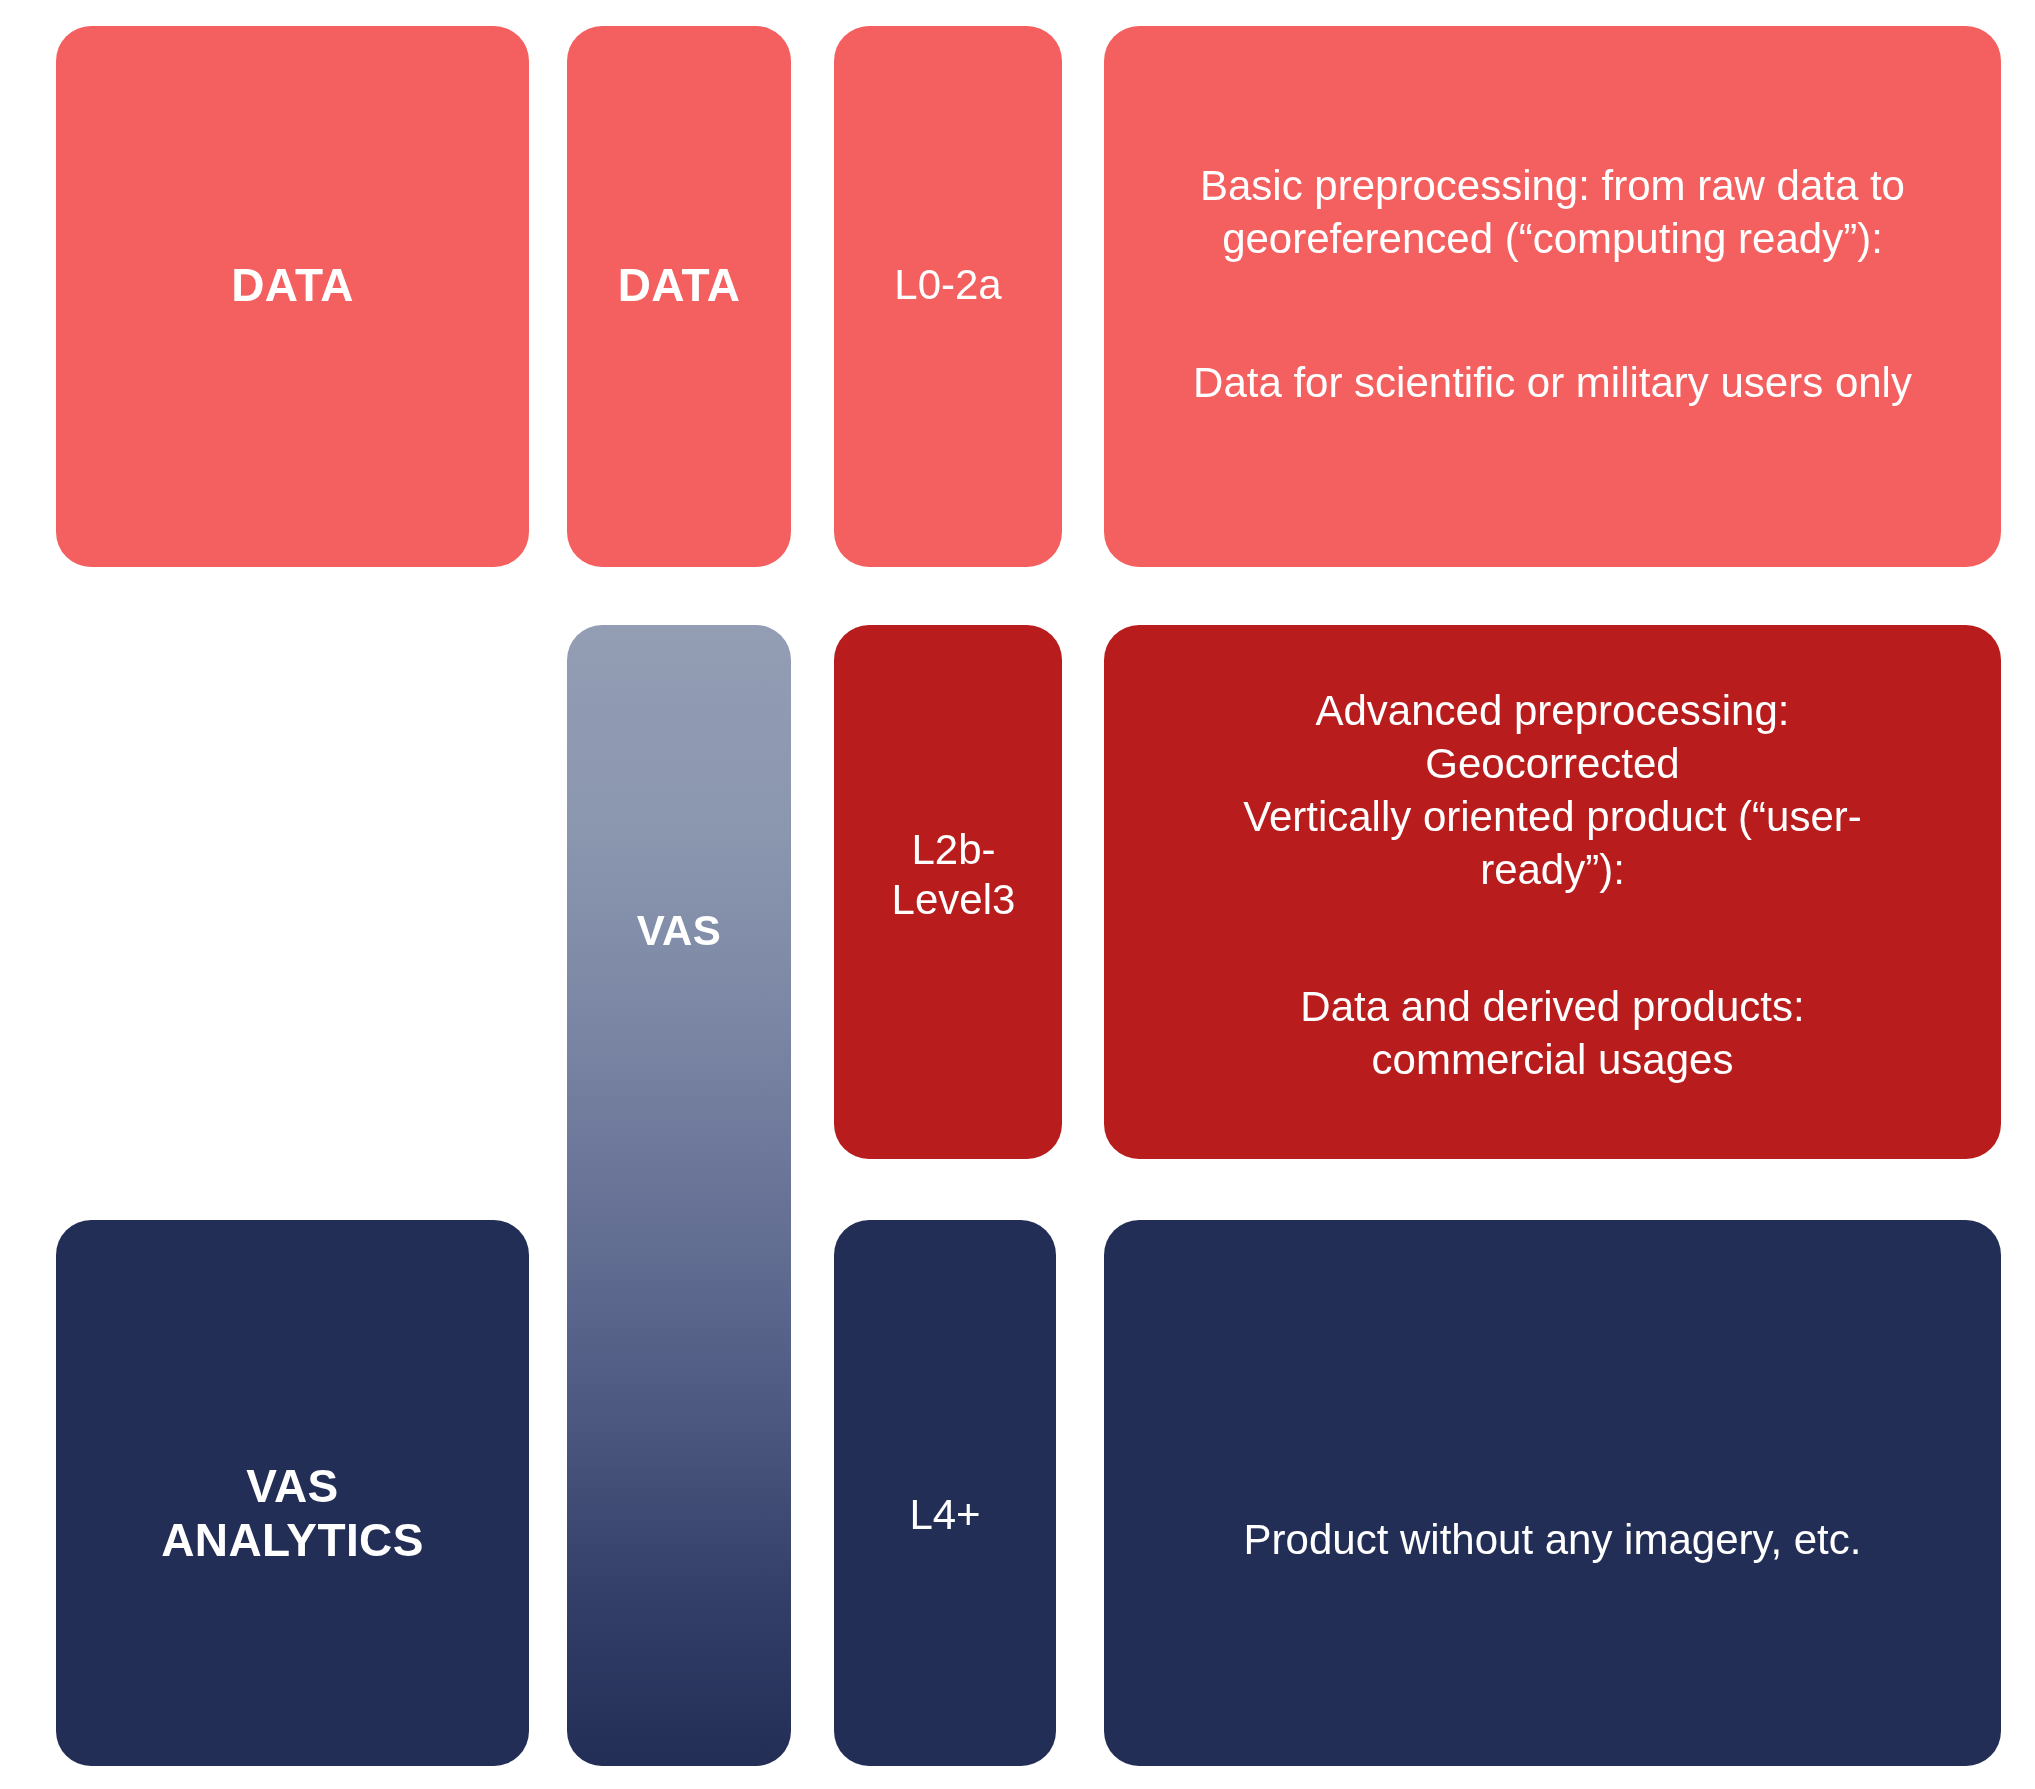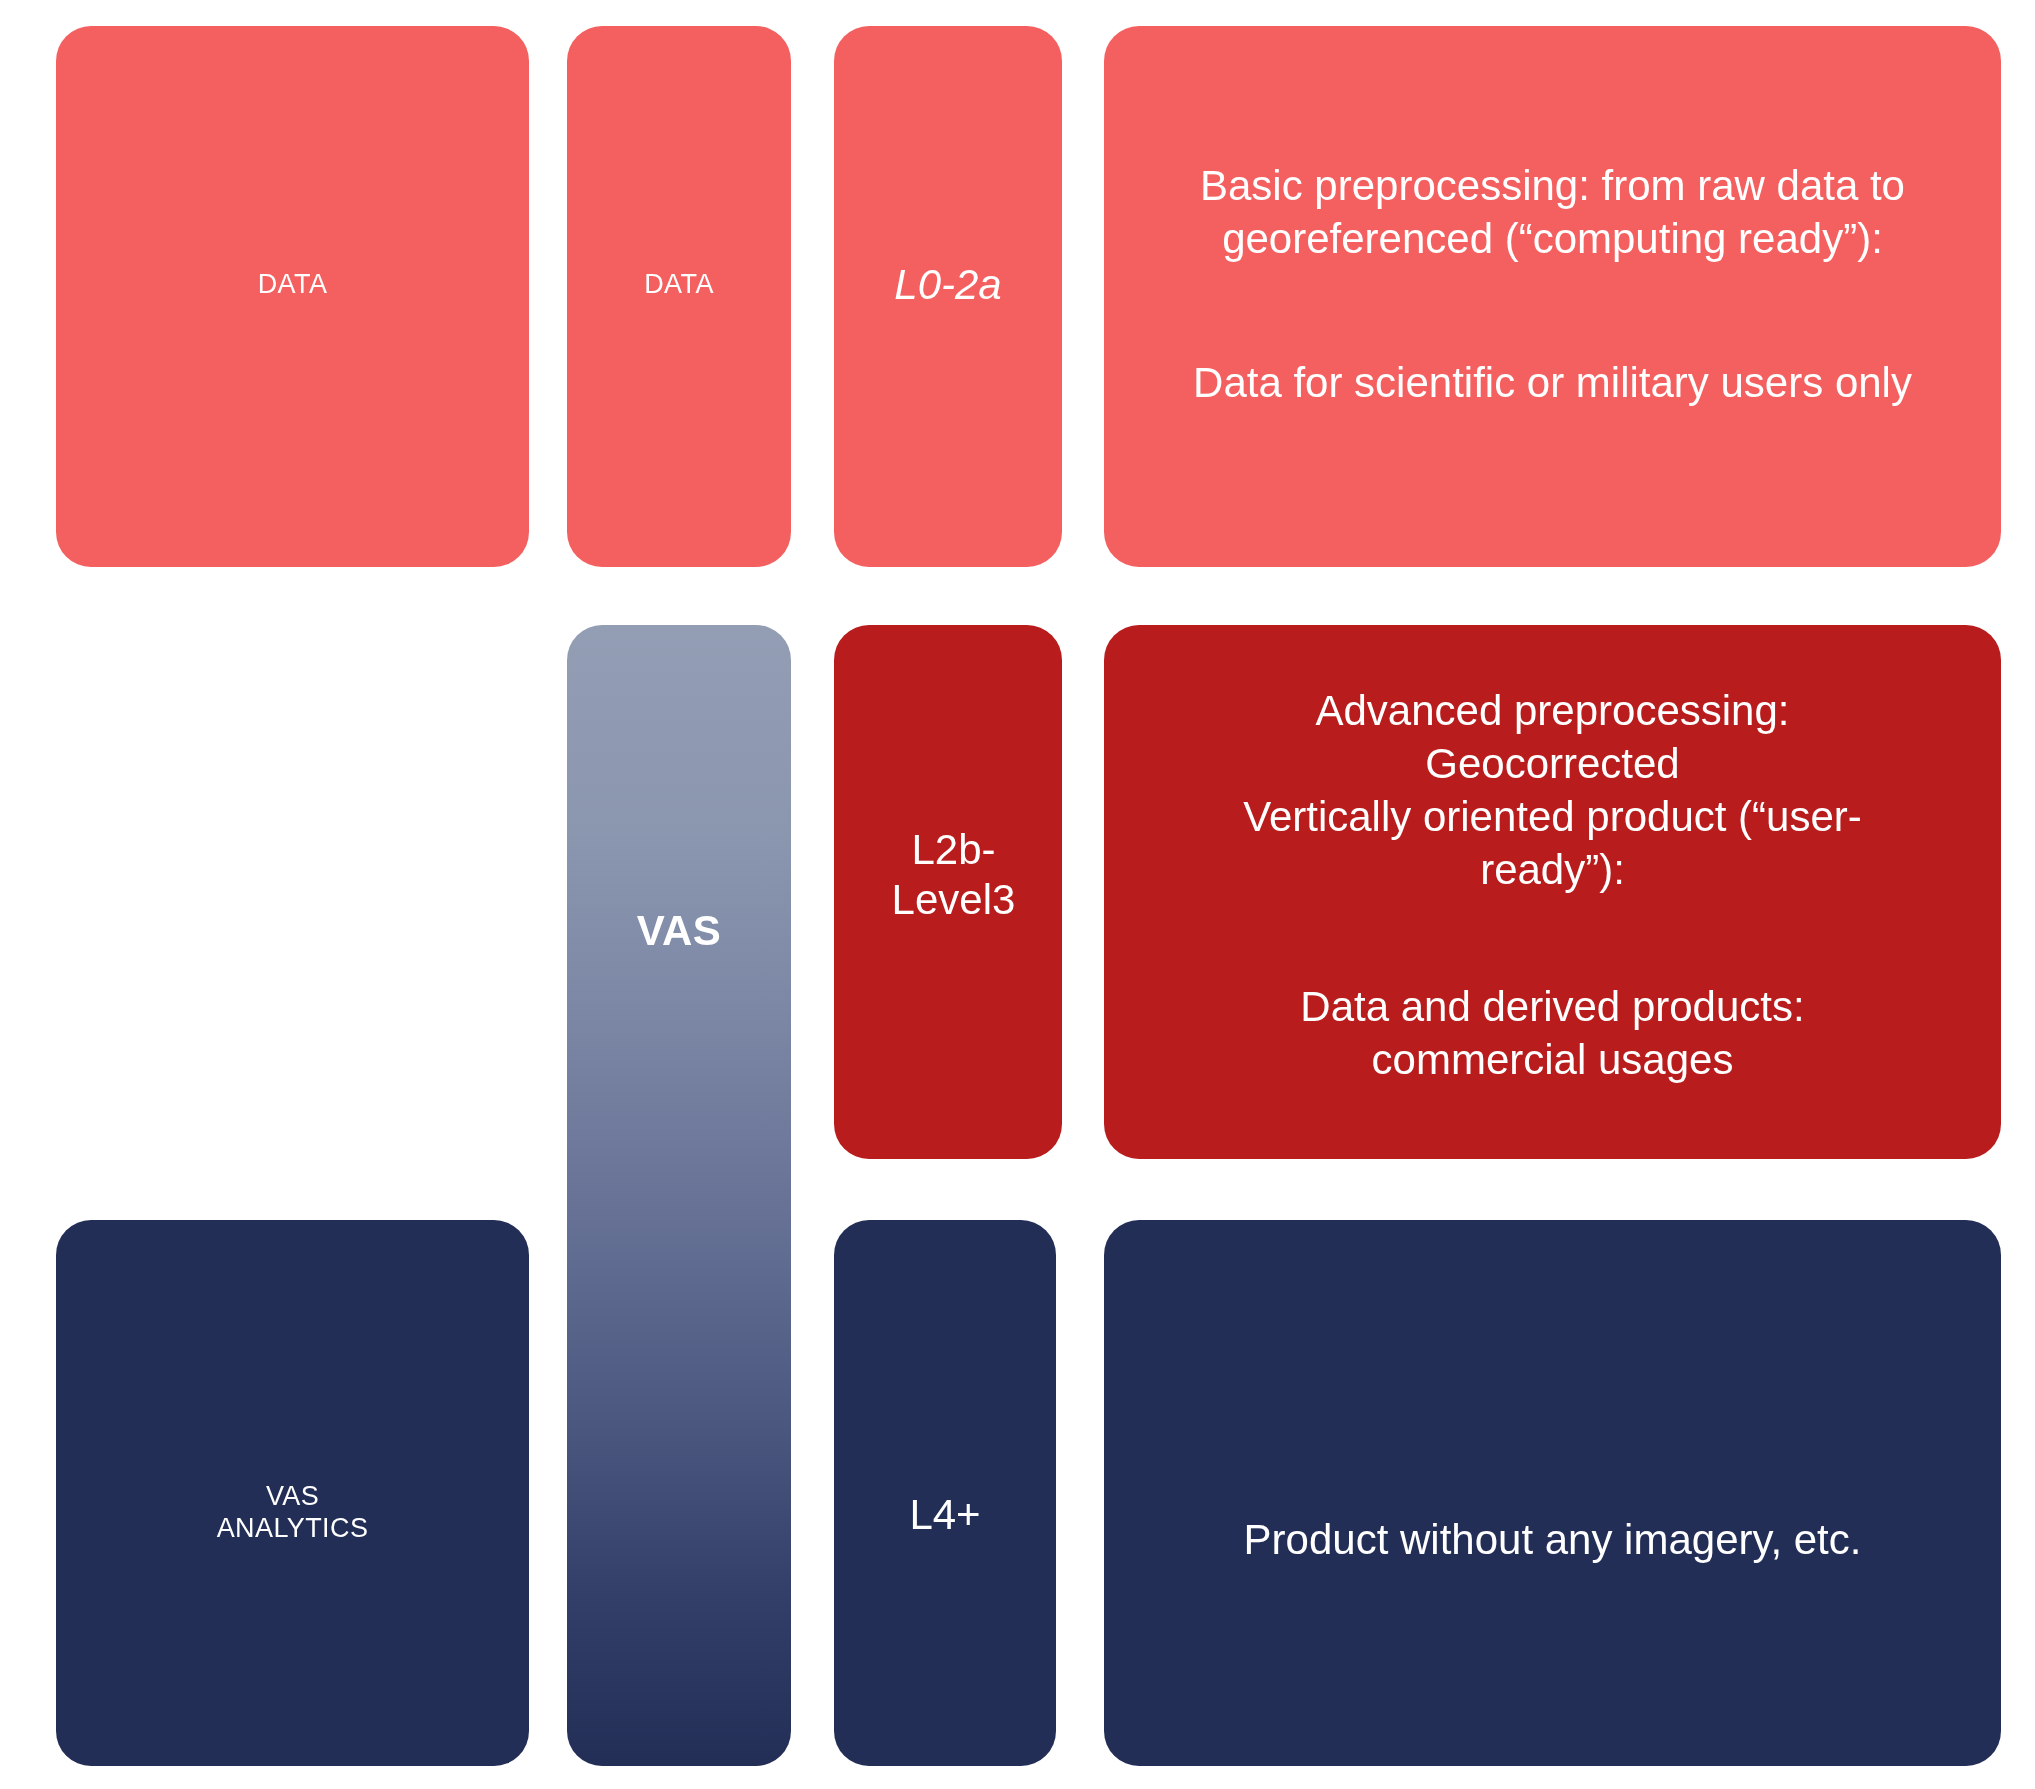--- a/index.html
+++ b/index.html
@@ -65,22 +65,22 @@
   #col3-row2 { left: 834px; top: 625px;  width: 228px; height: 534px; }
   #col3-row3 { left: 834px; top: 1220px; width: 222px; height: 546px; }
 
   
   #col4-row1 { left: 1104px; top: 25.5px;   width: 897px; height: 541px; }
   #col4-row2 { left: 1104px; top: 625px;  width: 897px; height: 534px; }
   #col4-row3 { left: 1104px; top: 1220px; width: 897px; height: 546px; }
 
   
   .label-bold {
-    font-weight: normal;
-    font-size: 27px;
+    font-weight: bold;
+    font-size: 46px;
     line-height: 1.18;
     letter-spacing: 0.4px;
   }
   .label-plain {
     font-weight: normal;
     font-size: 42px;
     line-height: 1.18;
   }
 
   .vas-label {
@@ -122,21 +122,21 @@
   #col4-row2 .desc-block { transform: translateY(-6.2px); }
   #col4-row3 .desc-block { transform: translateY(4.6px); }
 
   
   #col3-row2 .label-plain { transform: translateY(-17px); }
   #col3-row3 .label-plain { transform: translateY(21.6px); }
   #col1-row2 .label-bold  { transform: translateY(-9.3px); }
   #col1-row3 .label-bold  { transform: translateY(20px); }
   #col1-row1 .label-bold  { transform: translateY(-10.8px); }
   #col2-row1 .label-bold  { transform: translateY(-10.8px); }
-  #col3-row1 .label-plain { transform: translateY(-10.8px); font-style: italic; }
+  #col3-row1 .label-plain { transform: translateY(-10.8px); }
 </style>
 </head>
 <body>
 
 <div class="stage">
 
   <div class="box theme-red" id="col1-row1">
     <div class="label-bold">DATA</div>
   </div>
 

